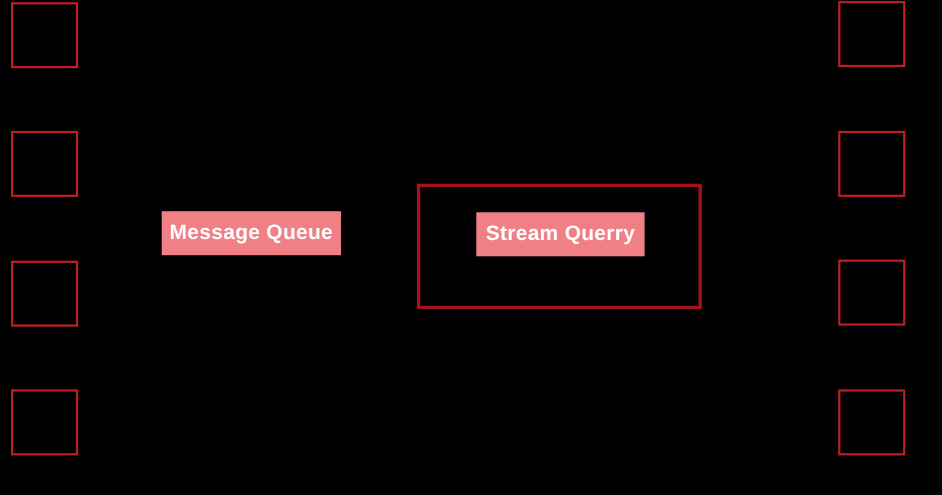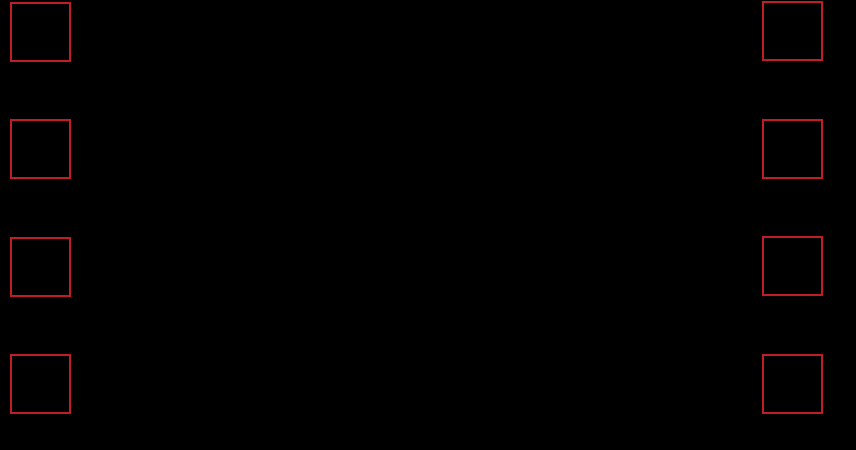--- a/index.html
+++ b/index.html
@@ -86,15 +86,19 @@
       <div class="node"></div>
     </div>
 
   <div class="node-col col-right">
       <div class="node"></div>
       <div class="node"></div>
       <div class="node"></div>
       <div class="node"></div>
     </div>
 
+  <div class="pill mq-pill">Message Queue</div>
 
+  <div class="stream-box">
+    <div class="pill sq-pill">Stream Querry</div>
+  </div>
 
 </div>
 
 </body></html>

